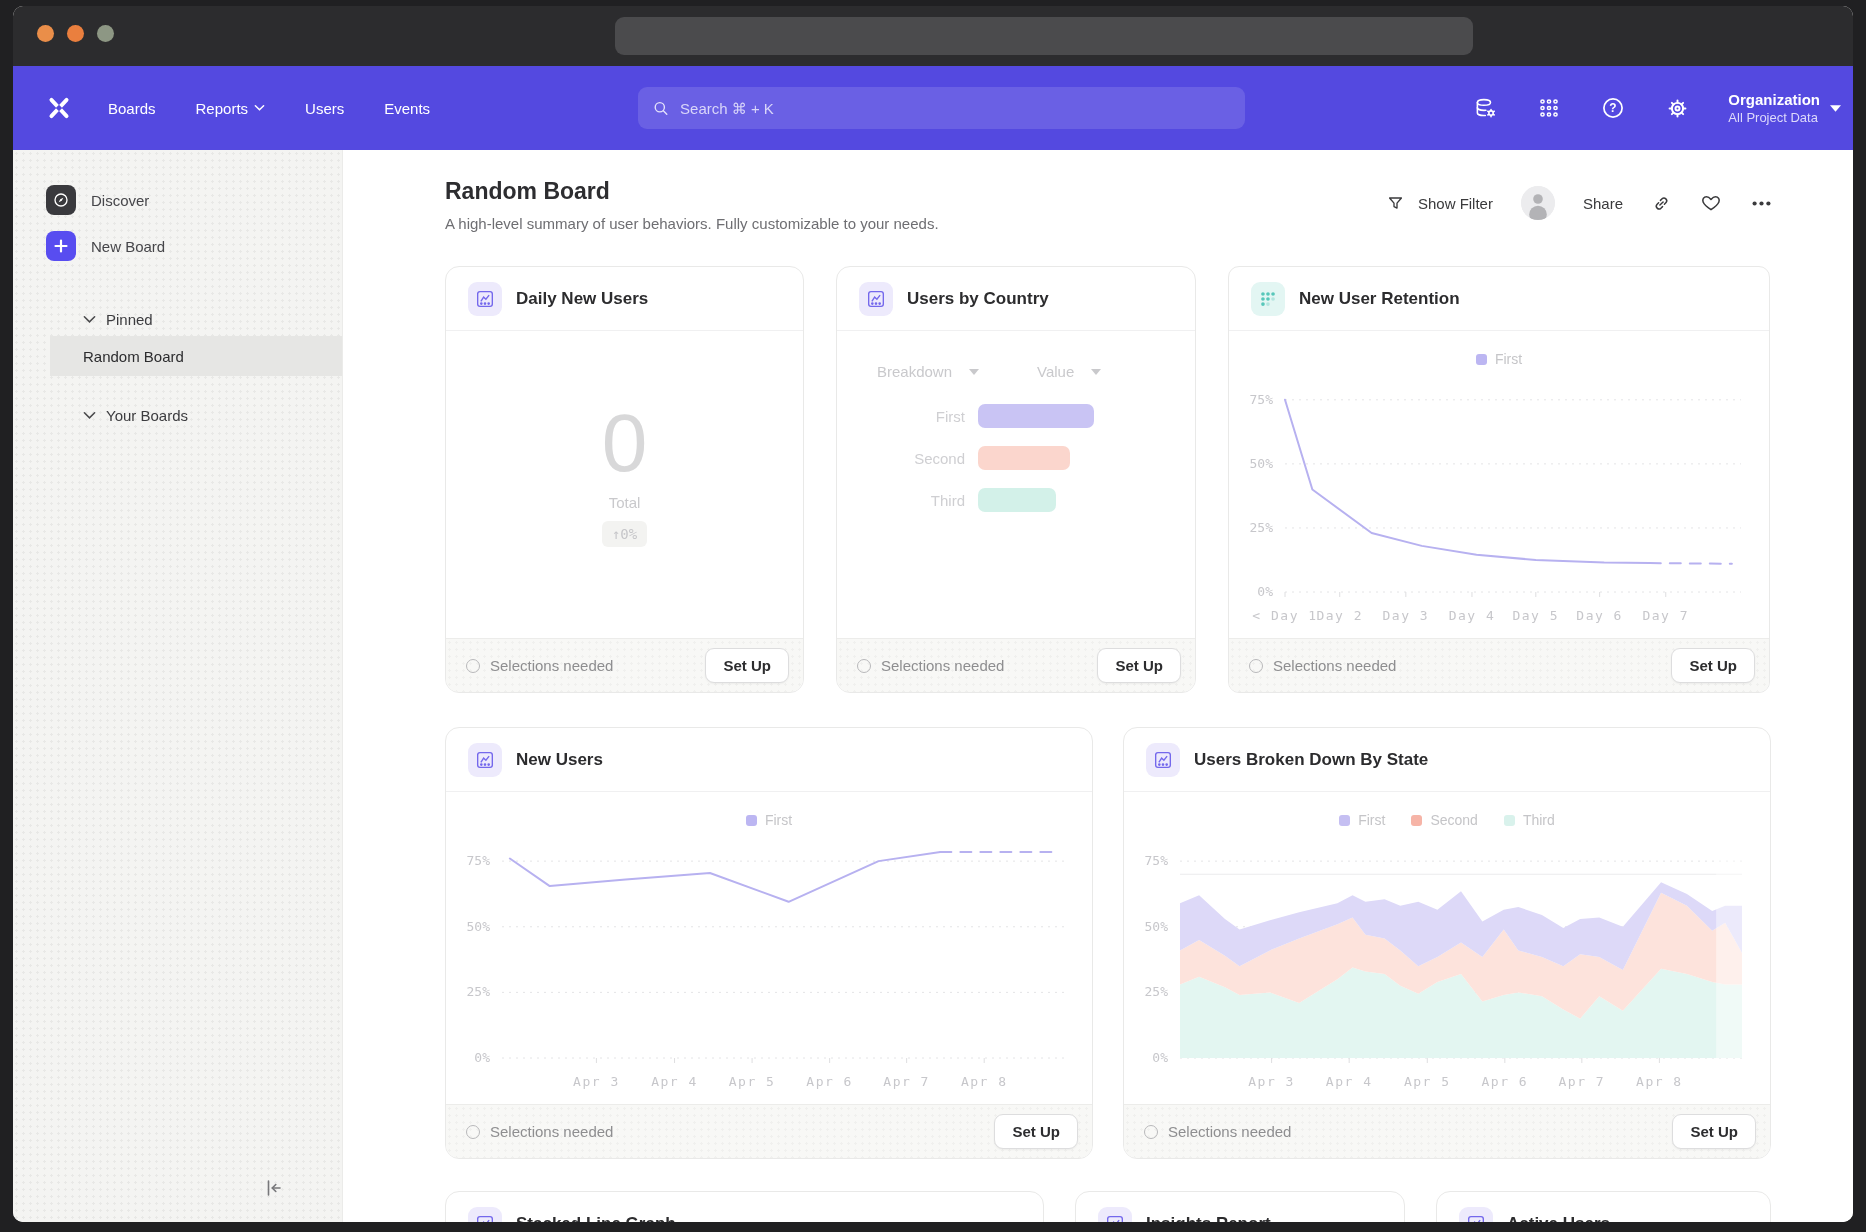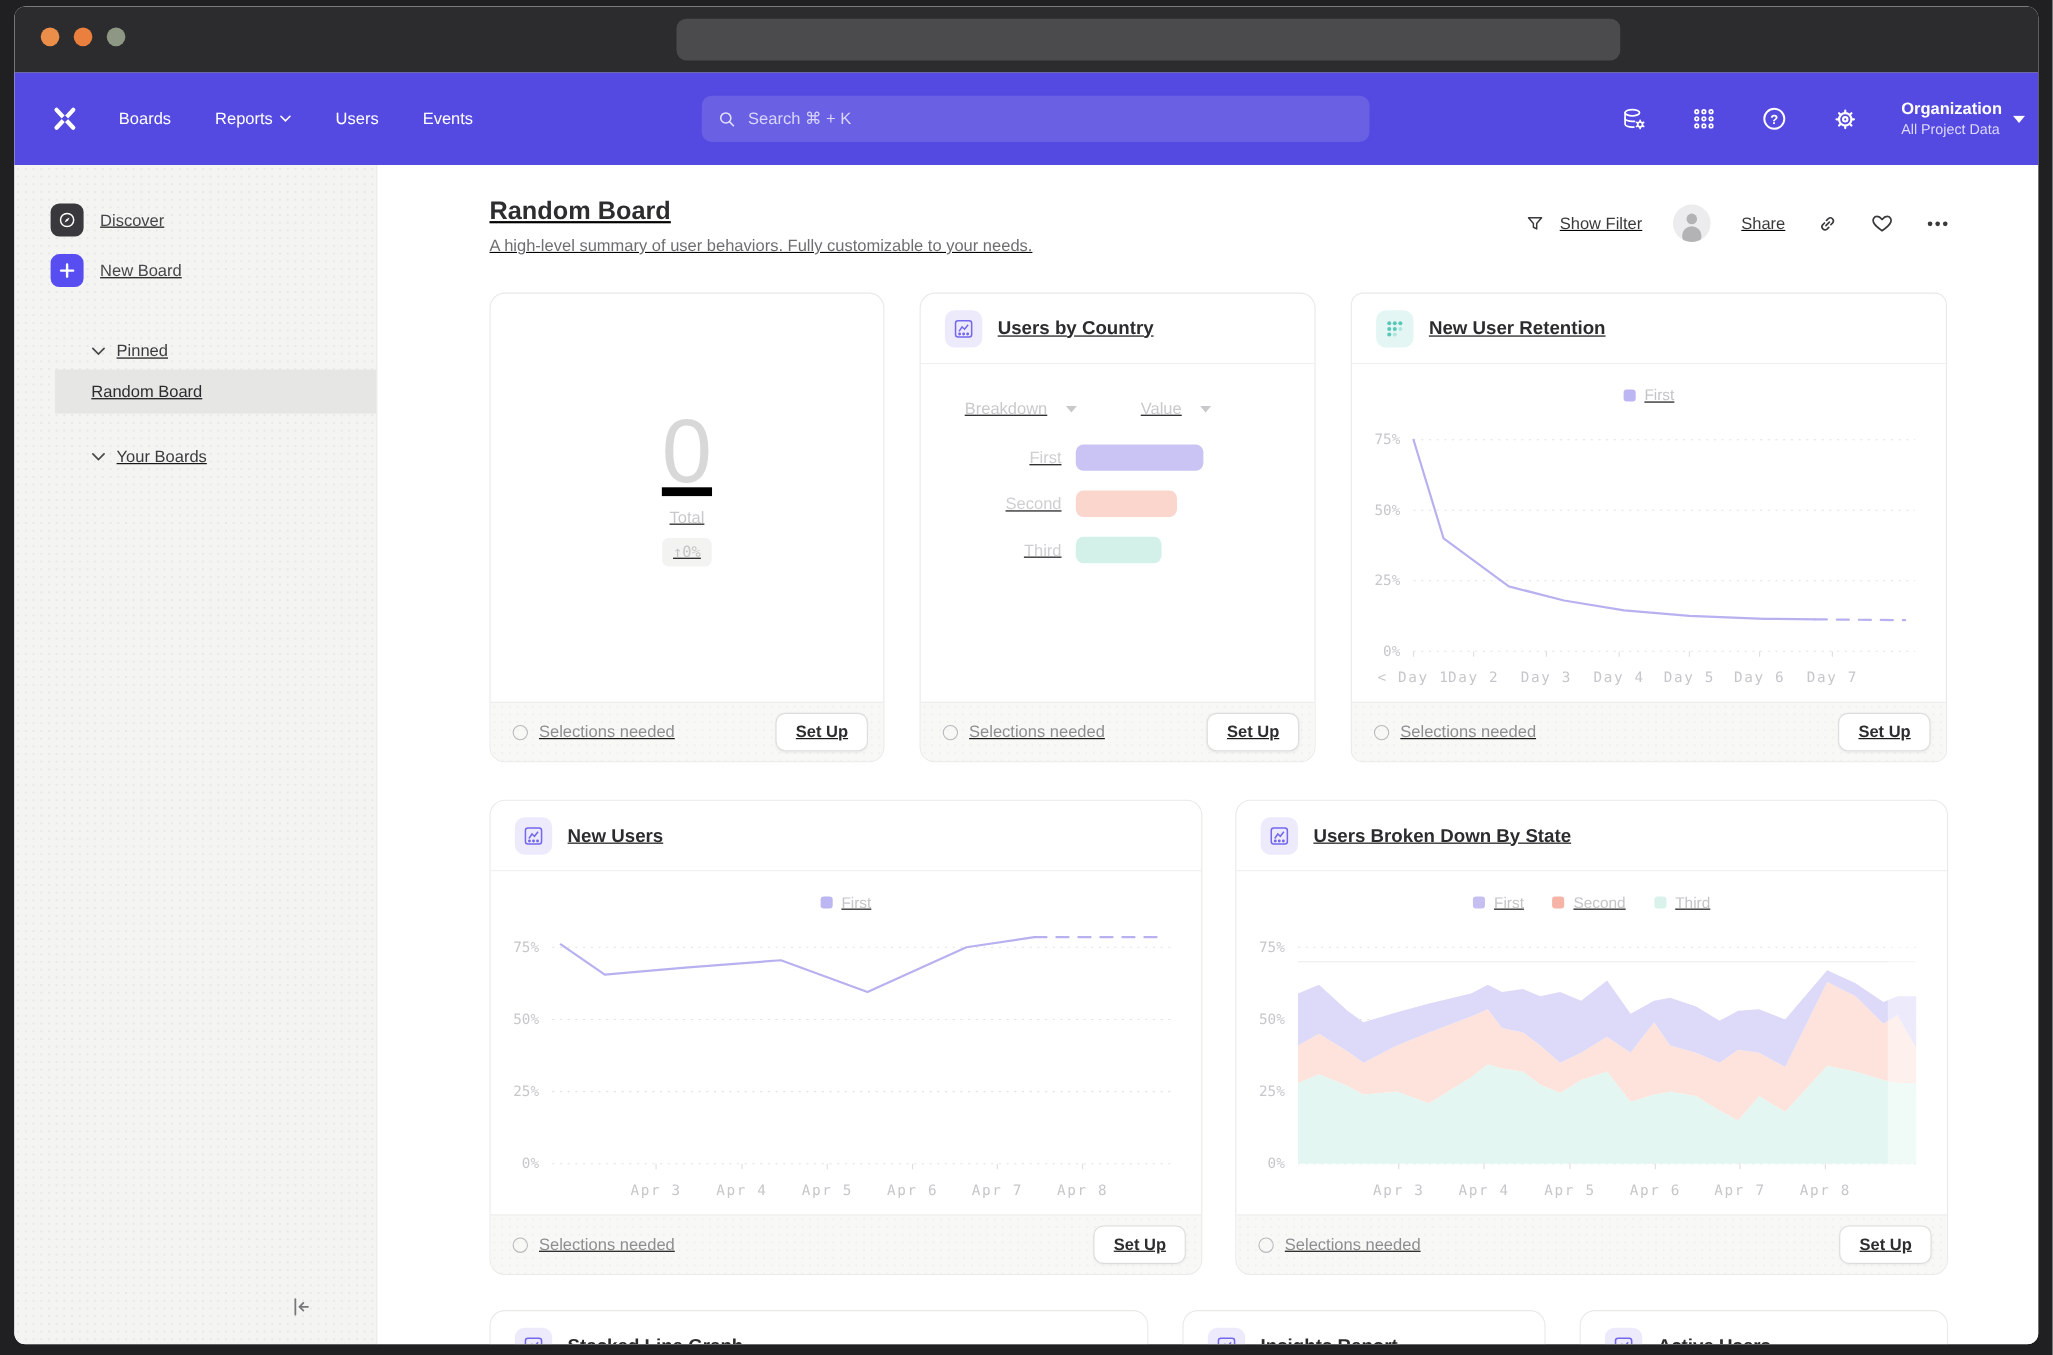--- a/index.html
+++ b/index.html
@@ -29,21 +29,21 @@
                       font-size:15px; width:100%; font-family:"Liberation Sans",sans-serif; }
   .nav-search input::placeholder { color:#d9d6f9; }
   .nav-right { margin-left:auto; display:flex; align-items:center; gap:38px; }
   .nav-icon { width:26px; height:26px; display:flex; align-items:center; justify-content:center; cursor:pointer; }
   .org { display:flex; align-items:center; gap:10px; cursor:pointer; }
   .org-lines { text-align:left; color:#fff; }
   .org-name { font-size:15px; font-weight:700; line-height:19px; }
   .org-scope { font-size:13px; color:#ddd9fb; line-height:17px; }
 
   
-  .shell { display:flex; height:1072px;text-decoration:underline; }
+  .shell { display:flex; height:1072px; }
   .sidebar { width:330px; flex:0 0 330px; background-color:#f4f4f2; position:relative;
              background-image:radial-gradient(rgba(0,0,0,.05) 1px, transparent 1.2px);
              background-size:7px 7px; border-right:1px solid #ebebe9; padding-top:30px; }
   .side-item { height:40px; display:flex; align-items:center; gap:15px; padding-left:33px;
                font-size:15px; color:#46464a; font-weight:500; cursor:pointer; margin-bottom:6px; }
   .side-badge { width:30px; height:30px; border-radius:8px; display:flex; align-items:center; justify-content:center; }
   .badge-dark { background:#39393d; }
   .badge-purple { background:#584df0; }
   .side-section { margin-top:36px;padding-left:37px; }
   .side-head { display:flex; align-items:center; gap:10px; padding-left:33px; height:34px;
@@ -302,20 +302,32 @@
             </svg>
           </span>
         </div>
       </div>
 
       <div class="rows">
 
         <div class="card-row" style="gap:32px;">
 
           <section class="card" style="width:359px;height:427px;">
+            <div class="card-header">
+              <span class="card-icon icon-insight">
+                <svg width="22" height="22" viewBox="0 0 24 24" fill="none" stroke="#7468ec" stroke-width="1.5">
+                  <rect x="4" y="4" width="16" height="16" rx="2.5"></rect>
+                  <polyline points="7.5,14.5 10.5,10 13,12.3 16.5,7.8"></polyline>
+                  <circle cx="8" cy="17" r=".7" fill="#7468ec"></circle>
+                    <circle cx="12" cy="17" r=".7" fill="#7468ec"></circle>
+                    <circle cx="16" cy="17" r=".7" fill="#7468ec"></circle>
+                </svg>
+              </span>
+              <h3 class="card-title">Daily New Users</h3>
+            </div>
             <div class="card-body">
               <div class="metric-wrap">
                 <div class="metric-value">0</div>
                 <div class="metric-label">Total</div>
                 <div class="metric-delta">↑0%</div>
               </div>
             </div>
             <div class="card-footer">
               <span class="status-circle"></span>
               <span class="status-text">Selections needed</span>

